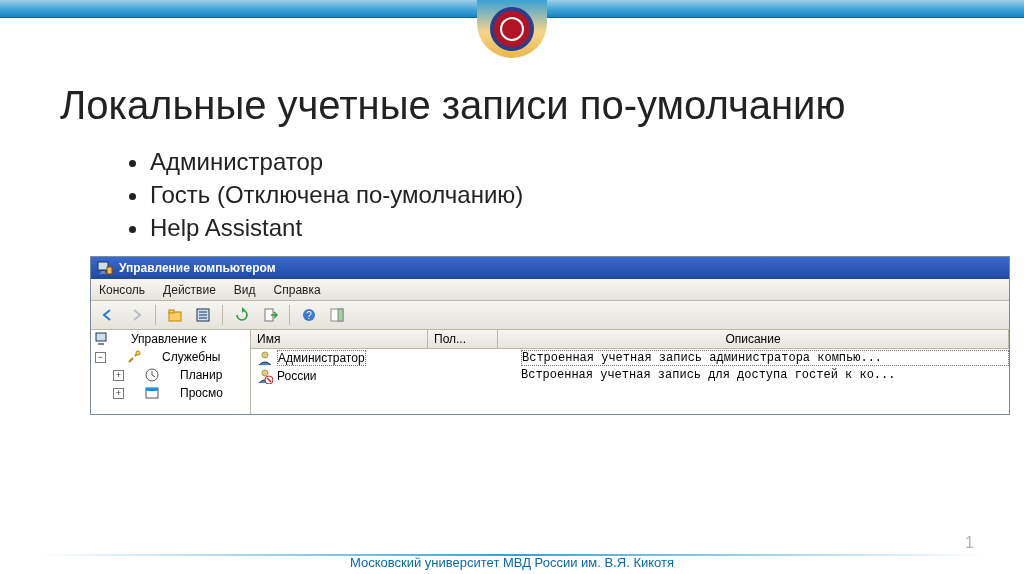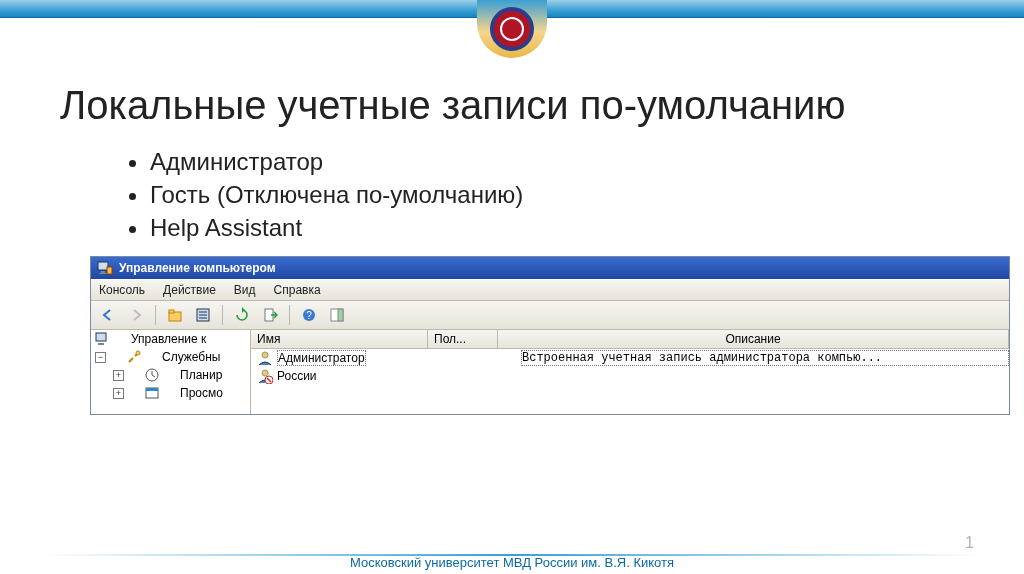--- a/index.html
+++ b/index.html
@@ -307,20 +307,21 @@
           <div class="cell-name">
             <svg class="icon16" viewBox="0 0 16 16">
                 <circle cx="8" cy="5" r="3" fill="#f3c089" stroke="#8a5"></circle>
                 <path d="M2 15 Q8 9 14 15" fill="#4a86c7" stroke="#235"></path>
                 <circle cx="12" cy="12" r="4" fill="#fff" stroke="#c22"></circle>
                 <path d="M10 10 L14 14" stroke="#c22" stroke-width="1.4"></path>
               </svg>
             <span>России</span>
           </div>
           <div class="cell-full"></div>
+          <div class="cell-desc">Встроенная учетная запись для доступа гостей к ко...</div>
         </div>
       </div>
     </div>
   </div>
 </div>
 
 <div class="pagenum">1</div>
 <div class="footer-line"></div>
 <div class="footer">Московский университет МВД России им. В.Я. Кикотя</div>
 

